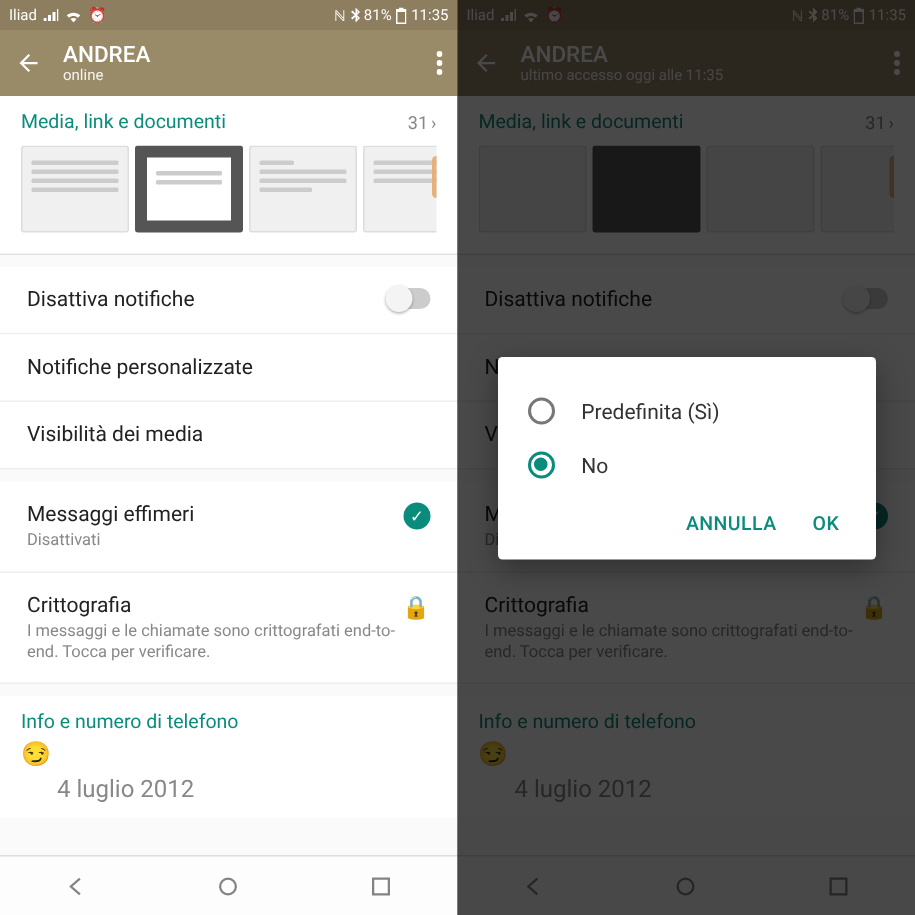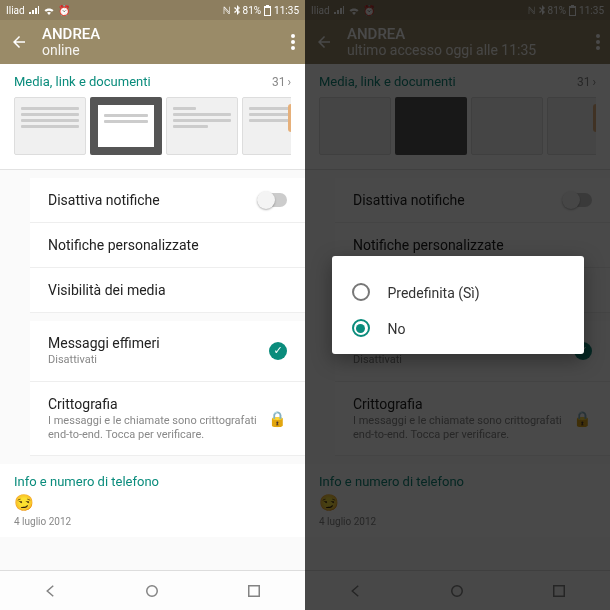--- a/index.html
+++ b/index.html
@@ -34,21 +34,21 @@
   .app-header {
     height: 44px;
     background: #9a8b68;
     color: #fff;
     display: flex;
     align-items: center;
     padding: 0 10px;
   }
   .back-arrow { margin-right: 14px; }
   .header-title { font-size: 15px; font-weight: 500; line-height: 1.1; }
-  .header-sub { font-size: 14px; opacity: .9; }
+  .header-sub { font-size: 10px; opacity: .9; }
   .header-more { margin-left: auto; }
   .content {
     flex: 1;
     background: #fafafa;
     overflow-y: auto;
   }
   .section {
     background: #fff;
     padding: 10px 14px;
     border-bottom: 1px solid #e2e2e2;
@@ -74,35 +74,34 @@
   .thumb.dark { background:#555; border:4px solid #555; }
   .thumb .fake-lines { position:absolute; inset:6px; }
   .fake-lines span{display:block;height:3px;background:#ccc;margin:3px 0;border-radius:1px;}
   .thumb .fake-face{position:absolute;right:3px;top:6px;width:22px;height:28px;background:#e6b07a;border-radius:3px;}
   .row {
     background:#fff;
     padding: 14px 18px;
     font-size: 14px;
     color:#222;
     display:flex;
-    align-items:center;
+    align-items:flex-start;
     border-bottom: 1px solid #eee;
-    margin-left: 30px;
   }
   .row .sub { font-size: 11px; color:#888; margin-top:2px; line-height:1.25;}
   .row-col{display:flex;flex-direction:column;flex:1;}
   .toggle {
     width: 30px;height:14px;background:#ccc;border-radius:8px;position:relative;
   }
   .toggle::after{content:"";position:absolute;left:0;top:-2px;width:18px;height:18px;border-radius:50%;background:#f4f4f4;box-shadow:0 1px 2px rgba(0,0,0,.3);}
   .check-icon{width:18px;height:18px;border-radius:50%;background:#0a8c7c;color:#fff;display:flex;align-items:center;justify-content:center;font-size:11px;}
   .lock-icon{color:#0a8c7c;font-size:15px;}
   .info-title{color:#0a8c7c;font-size:13px;}
   .emoji{font-size:16px;margin:4px 0;}
-  .date{font-size:10px;color:#888;}
+  .date{font-size:16px;color:#888;margin-left:24px;}
   .navbar{
     height:40px;background:#fdfdfd;display:flex;justify-content:space-around;align-items:center;border-top:1px solid #ddd;
   }
   .navbar span{color:#838383;}
   
   .overlay {
     position:absolute;inset:0;background:rgba(0,0,0,.48);
     display:flex;align-items:center;justify-content:center;
   }
   .dimmed { filter: brightness(.55) grayscale(.1); }
@@ -400,15 +399,19 @@
   <div class="overlay">
     <div class="dialog">
       <div class="opt">
         <span class="radio"></span>
         <span>Predefinita (Sì)</span>
       </div>
       <div class="opt">
         <span class="radio sel"></span>
         <span>No</span>
       </div>
+      <div class="dlg-actions">
+        <span class="dlg-btn">ANNULLA</span>
+        <span class="dlg-btn">OK</span>
+      </div>
     </div>
   </div>
 </div>
 
 </body></html>

